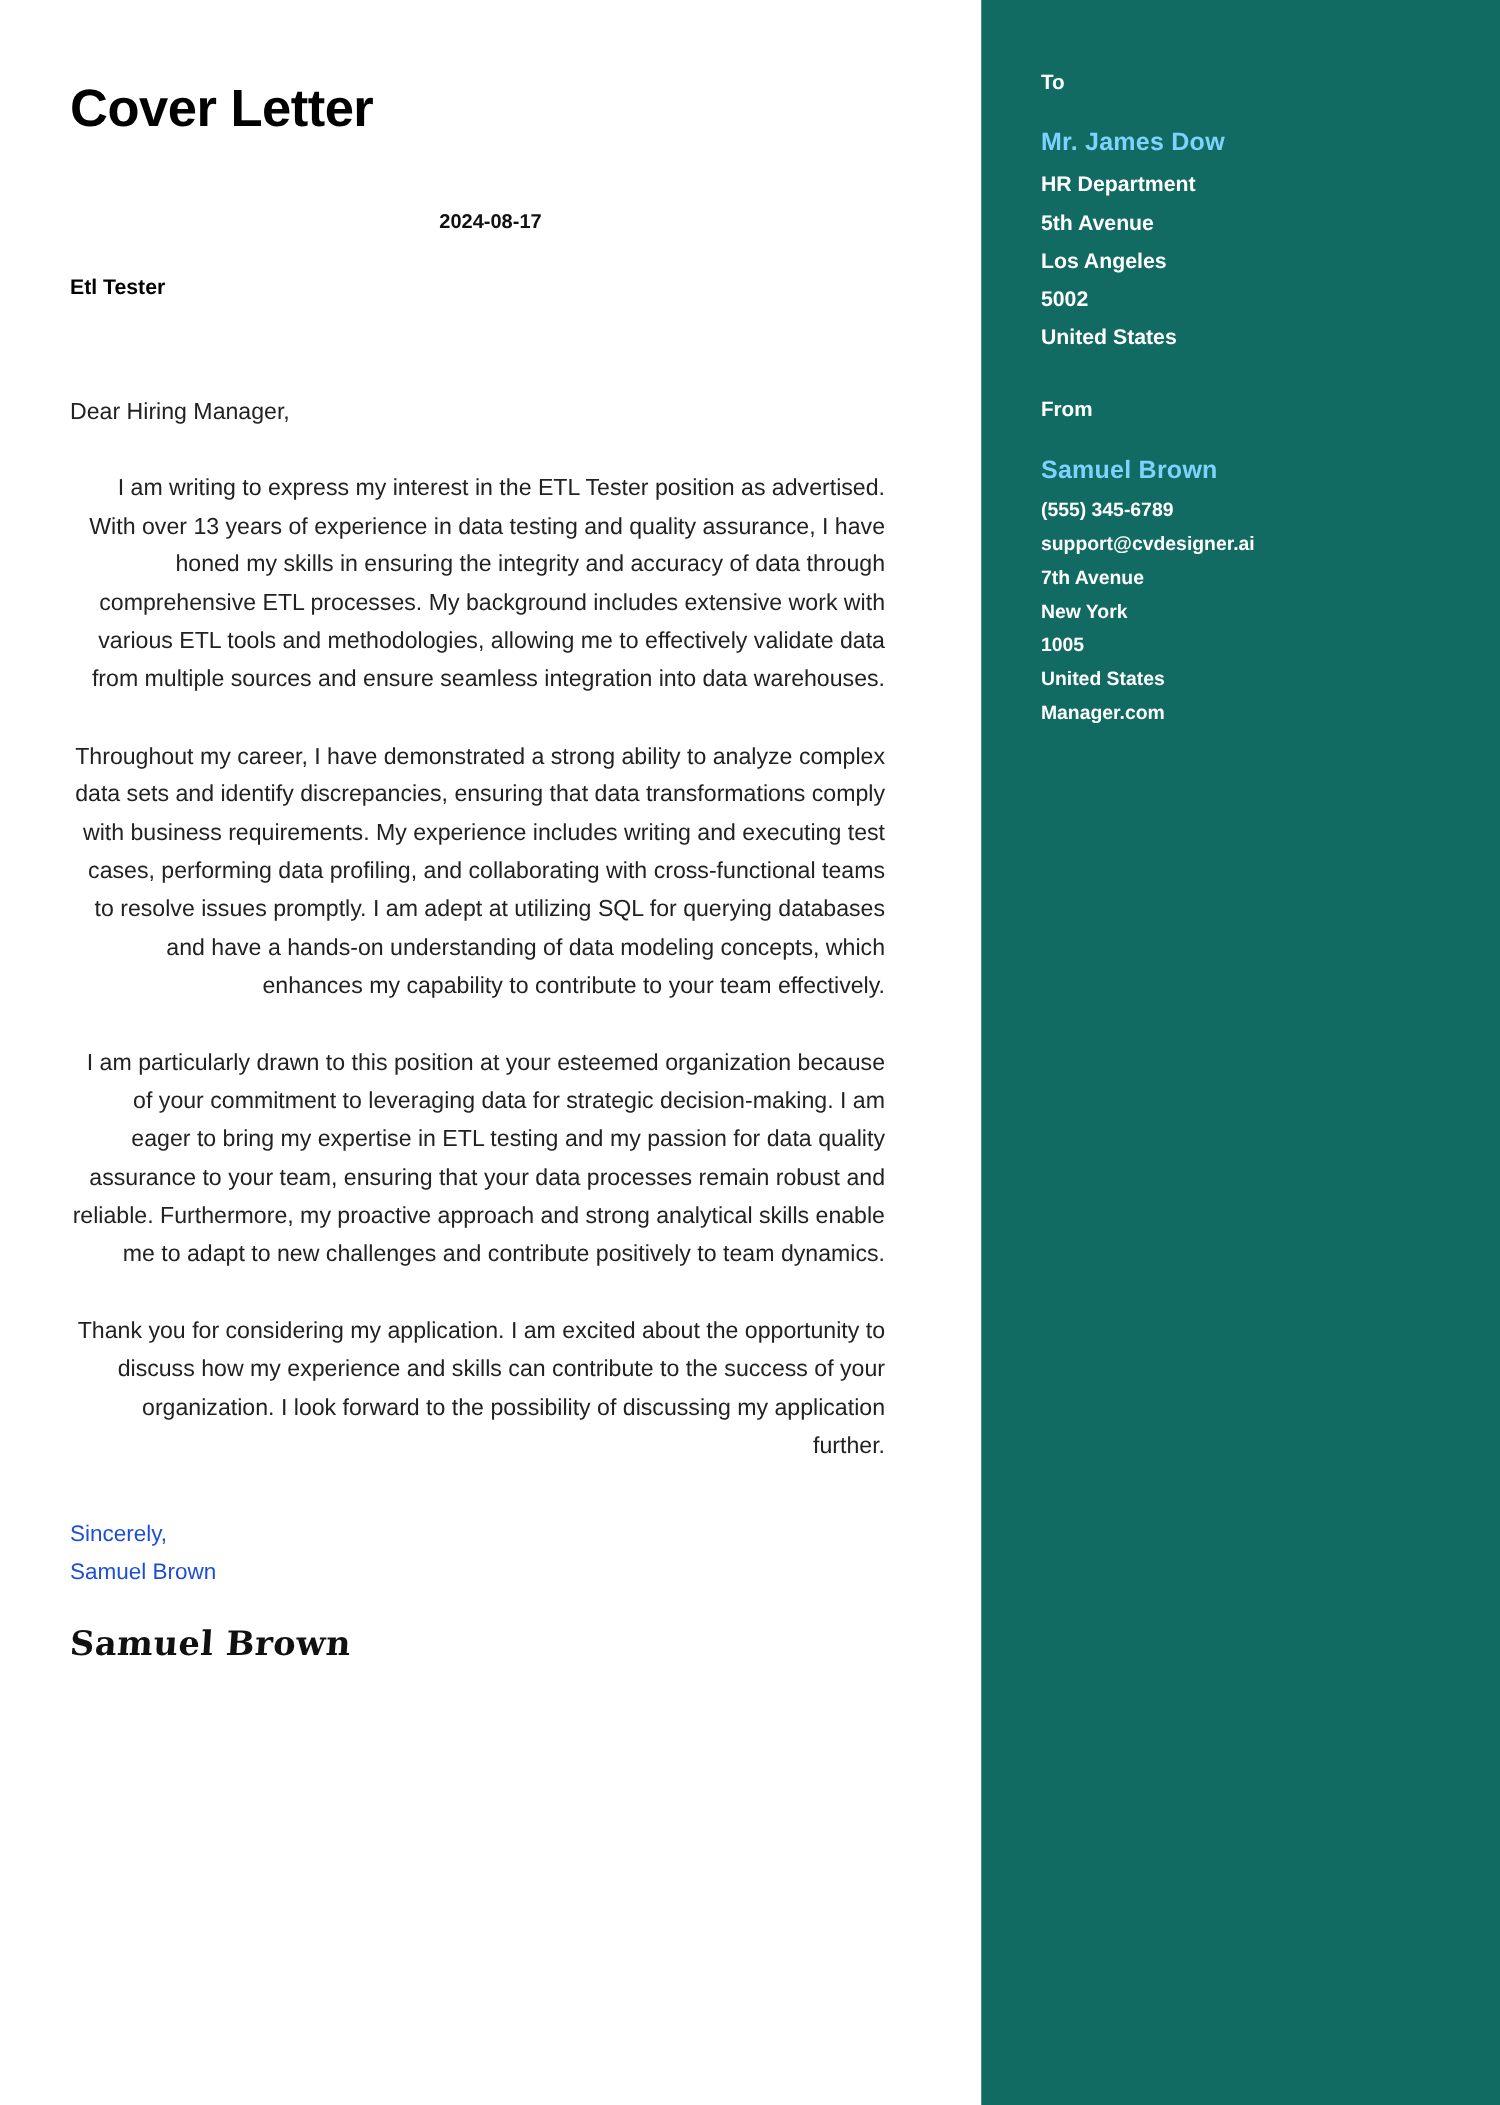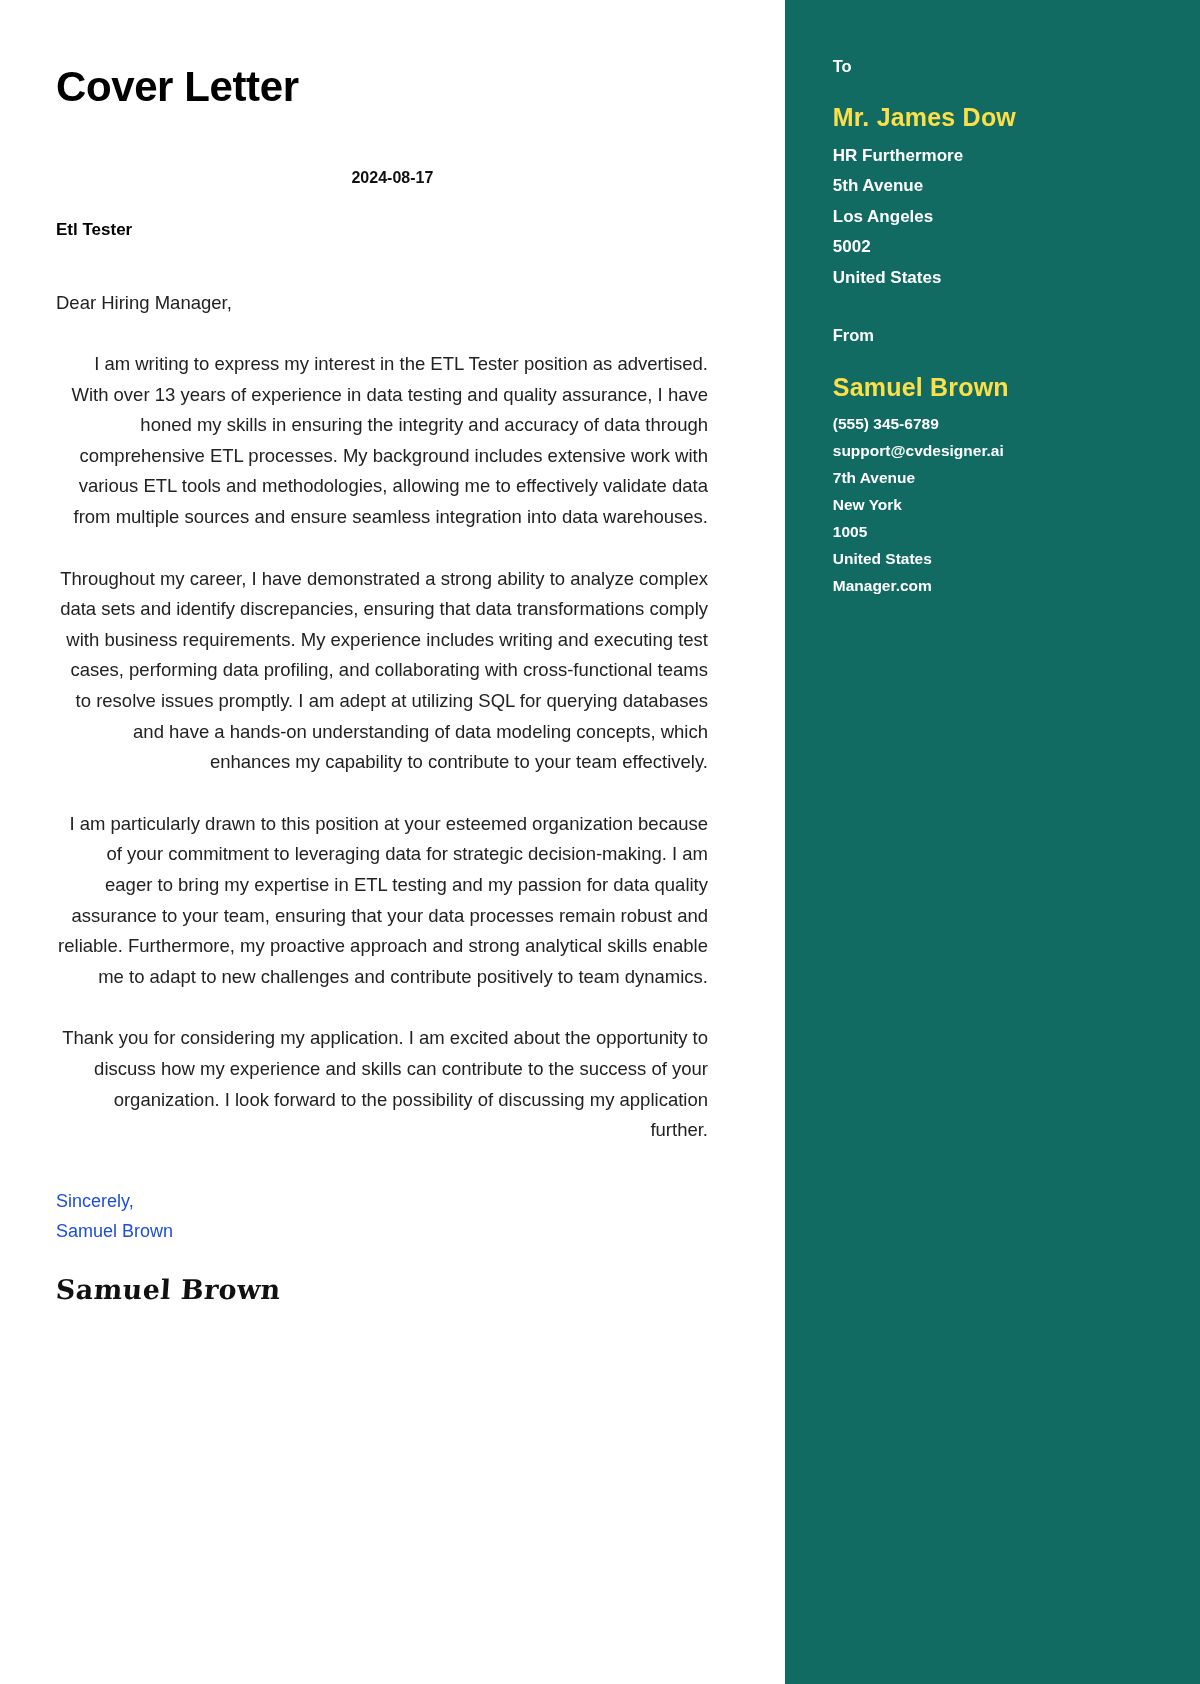--- a/index.html
+++ b/index.html
@@ -54,21 +54,21 @@
   }
   .doc-position {
     font-size: 17px;
     font-weight: 700;
     color: #000000;
     margin-top: 30px;
     line-height: 1.3;
   }
 
   .letter-body {
-    margin-top: 46px;
+    margin-top: 72px;
     width: 652px;
   }
   .salutation {
     font-size: 18.5px;
     line-height: 31px;
     color: #222222;
     font-weight: 400;
   }
   .para {
     font-size: 18.5px;
@@ -113,25 +113,25 @@
 
   .side-heading {
     font-size: 16.5px;
     font-weight: 700;
     line-height: 1.3;
     margin-bottom: 22px;
     color: #ffffff;
   }
 
   .side-name {
-    font-size: 25px;
+    font-size: 20px;
     font-weight: 700;
     line-height: 1.5;
     margin-bottom: 4px;
-    color: #fde047;
+    color: #7dd3fc;
     letter-spacing: 0.2px;
   }
 
   .side-line {
     font-size: 17px;
     font-weight: 600;
     line-height: 30.5px;
     color: #ffffff;
   }
 
@@ -173,21 +173,21 @@
       <div class="signature">Samuel Brown</div>
     </div>
 
   </div>
 
   <div class="sidebar" style="background: rgb(17, 107, 98);">
 
     <div class="side-group">
       <div class="side-heading">To</div>
       <div class="side-name">Mr. James Dow</div>
-      <div class="side-line">HR Furthermore</div>
+      <div class="side-line">HR Department</div>
       <div class="side-line">5th Avenue</div>
       <div class="side-line">Los Angeles</div>
       <div class="side-line">5002</div>
       <div class="side-line">United States</div>
     </div>
 
     <div class="side-group from-group">
       <div class="side-heading">From</div>
       <div class="side-name">Samuel Brown</div>
       <div class="side-line small">(555) 345-6789</div>

